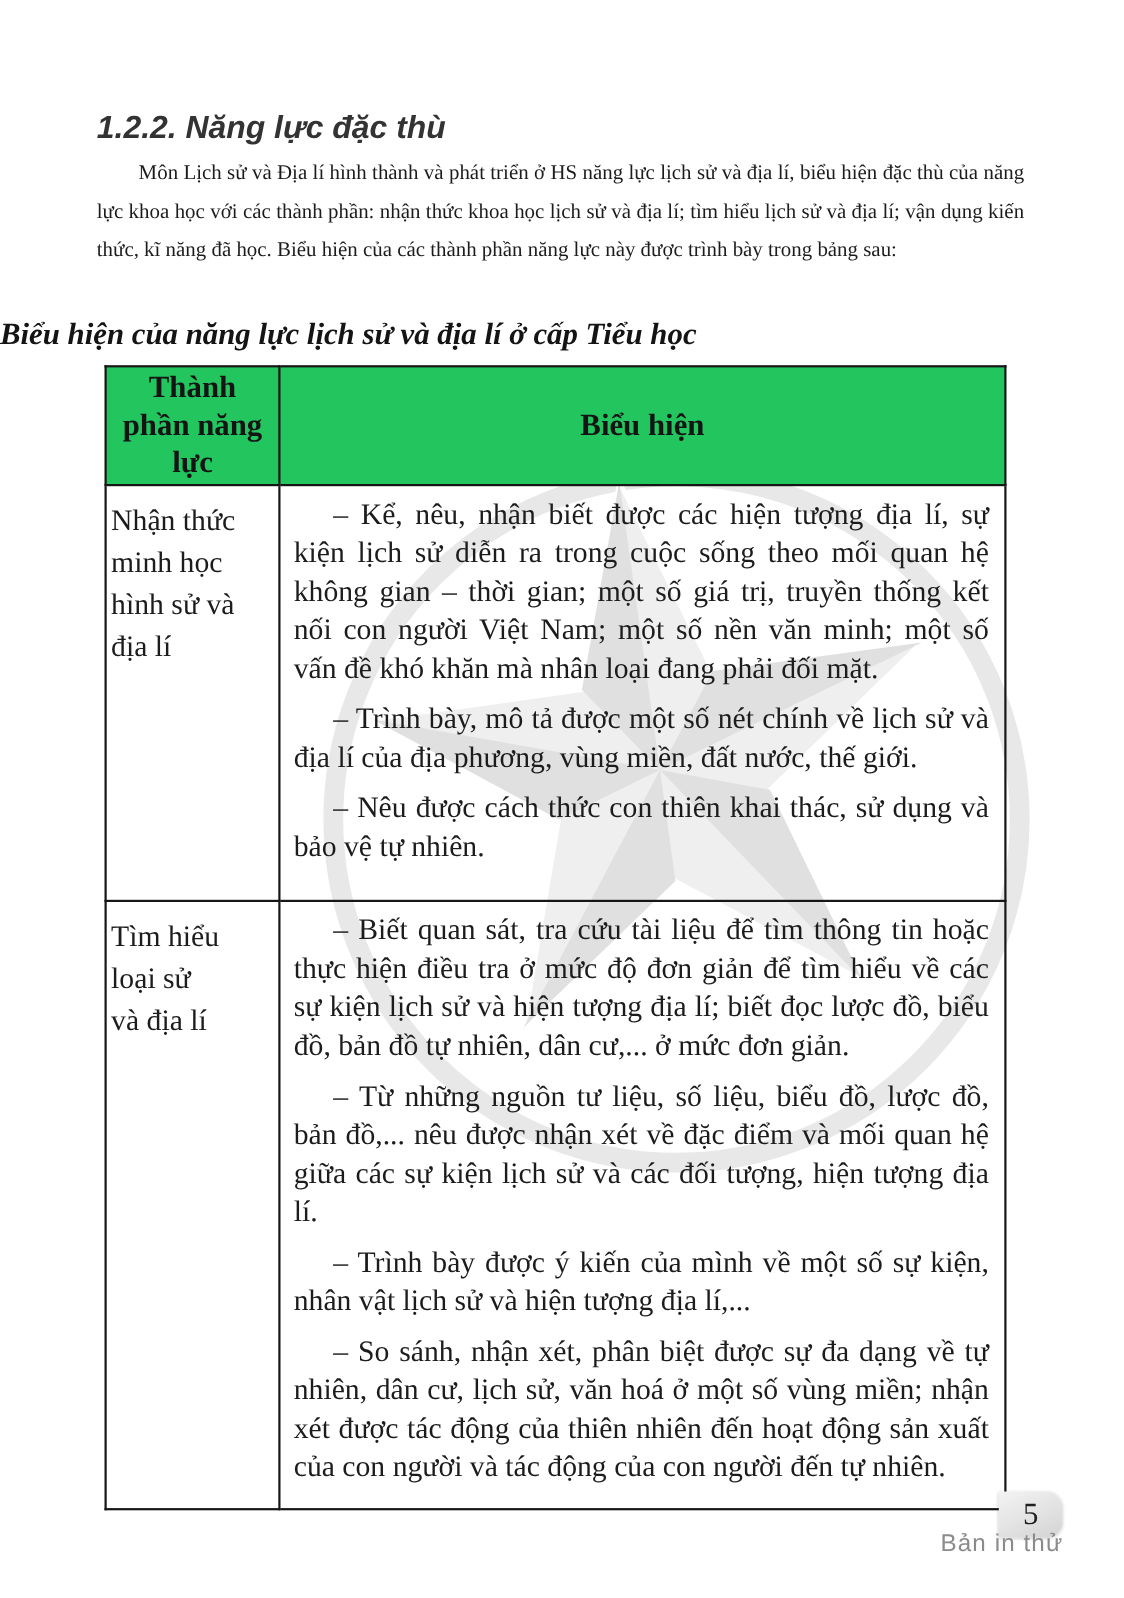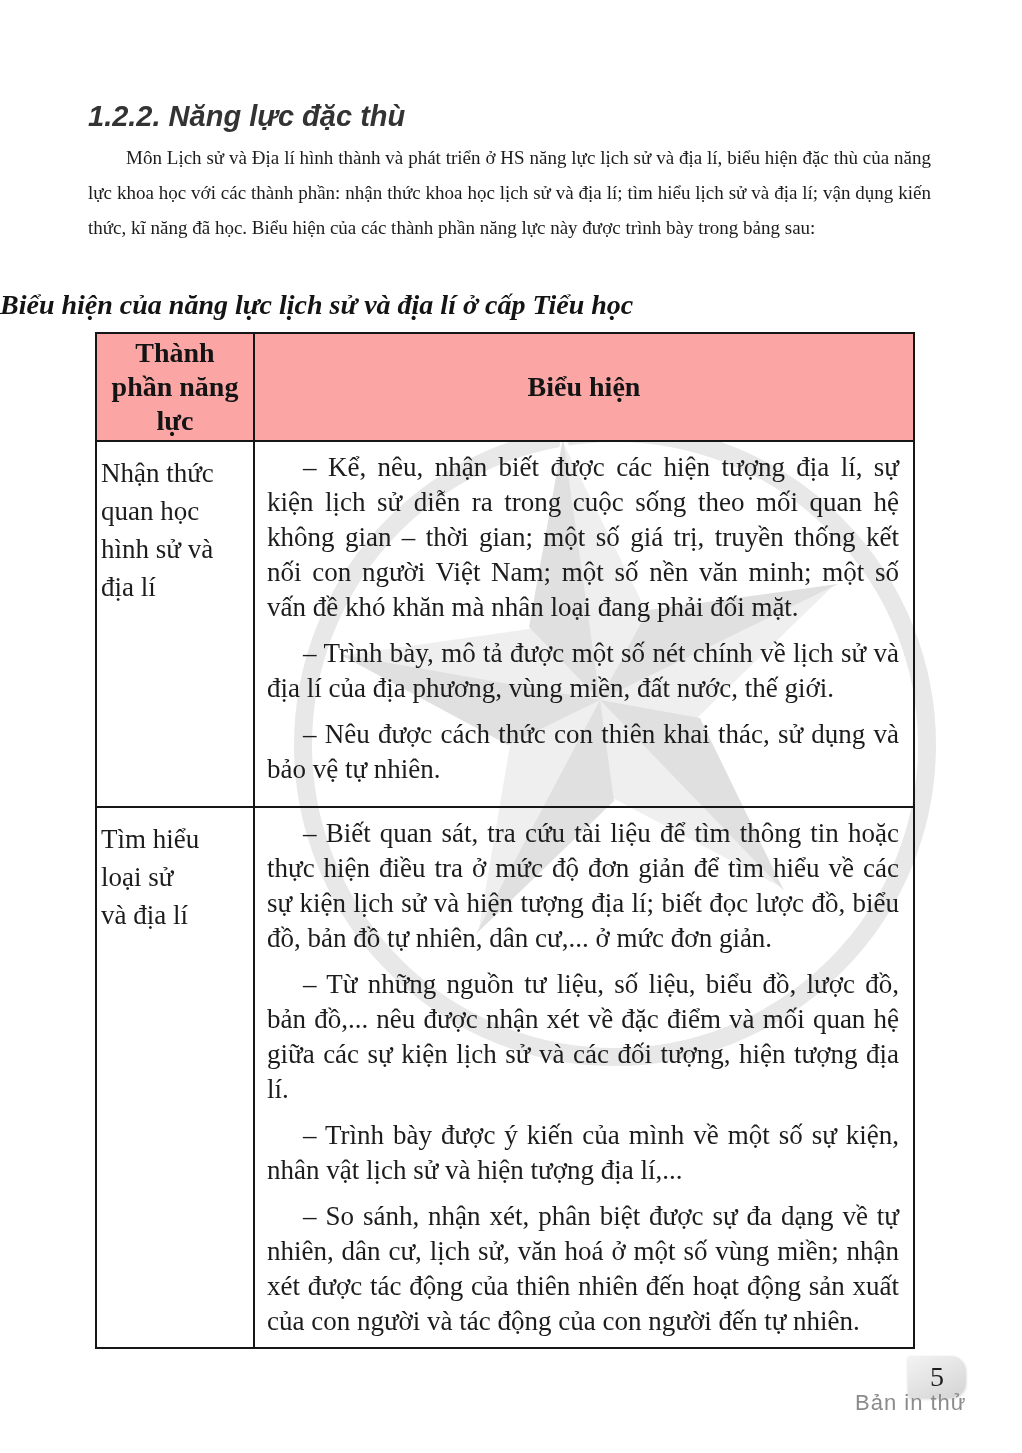--- a/index.html
+++ b/index.html
@@ -51,37 +51,37 @@
     position:absolute; left:95px; top:332px;
     width:820px;
     border-collapse:collapse; table-layout:fixed;
     background:transparent;
   }
   table.competency th, table.competency td {
     border:2px solid #161616;
   }
   table.competency col.c1 { width:158px; }
   thead th {
-    background:#fca5a5;
+    background:#22c55e;
     height:76px;
     font-size:28px; font-weight:700;
     line-height:34px;
     text-align:center; vertical-align:middle;
     padding:2px 8px;
     color:#141414;
   }
   td.comp {
     text-align:left; vertical-align:top;
     padding:12px 4px 0 4px;
     font-size:27px; line-height:38px;
     background:transparent;
   }
   td.manif {
     vertical-align:top;
-    padding:8px 14px 8px 12px;
+    padding:8px 14px 20px 12px;
     background:transparent;
   }
   td.manif p {
     margin:0 0 11px 0;
     font-size:27px; line-height:35px;
     text-align:justify; text-indent:36px;
   }
   td.manif p:last-child { margin-bottom:0; }
   tr.row1 td { height:348px; }
   tr.row2 td { height:488px; }
@@ -136,21 +136,21 @@
       <thead>
         <tr>
           <th>Thành phần năng lực</th>
           <th>Biểu hiện</th>
         </tr>
       </thead>
       <tbody>
         <tr class="row1">
           <td class="comp">
             <div>Nhận thức</div>
-            <div>quan học</div>
+            <div>minh học</div>
             <div>hình sử và</div>
             <div>địa lí</div>
           </td>
           <td class="manif">
             <p>– Kể, nêu, nhận biết được các hiện tượng địa lí, sự kiện lịch sử diễn ra trong cuộc sống theo mối quan hệ không gian – thời gian; một số giá trị, truyền thống kết nối con người Việt Nam; một số nền văn minh; một số vấn đề khó khăn mà nhân loại đang phải đối mặt.</p>
             <p>– Trình bày, mô tả được một số nét chính về lịch sử và địa lí của địa phương, vùng miền, đất nước, thế giới.</p>
             <p>– Nêu được cách thức con thiên khai thác, sử dụng và bảo vệ tự nhiên.</p>
           </td>
         </tr>
         <tr class="row2">

